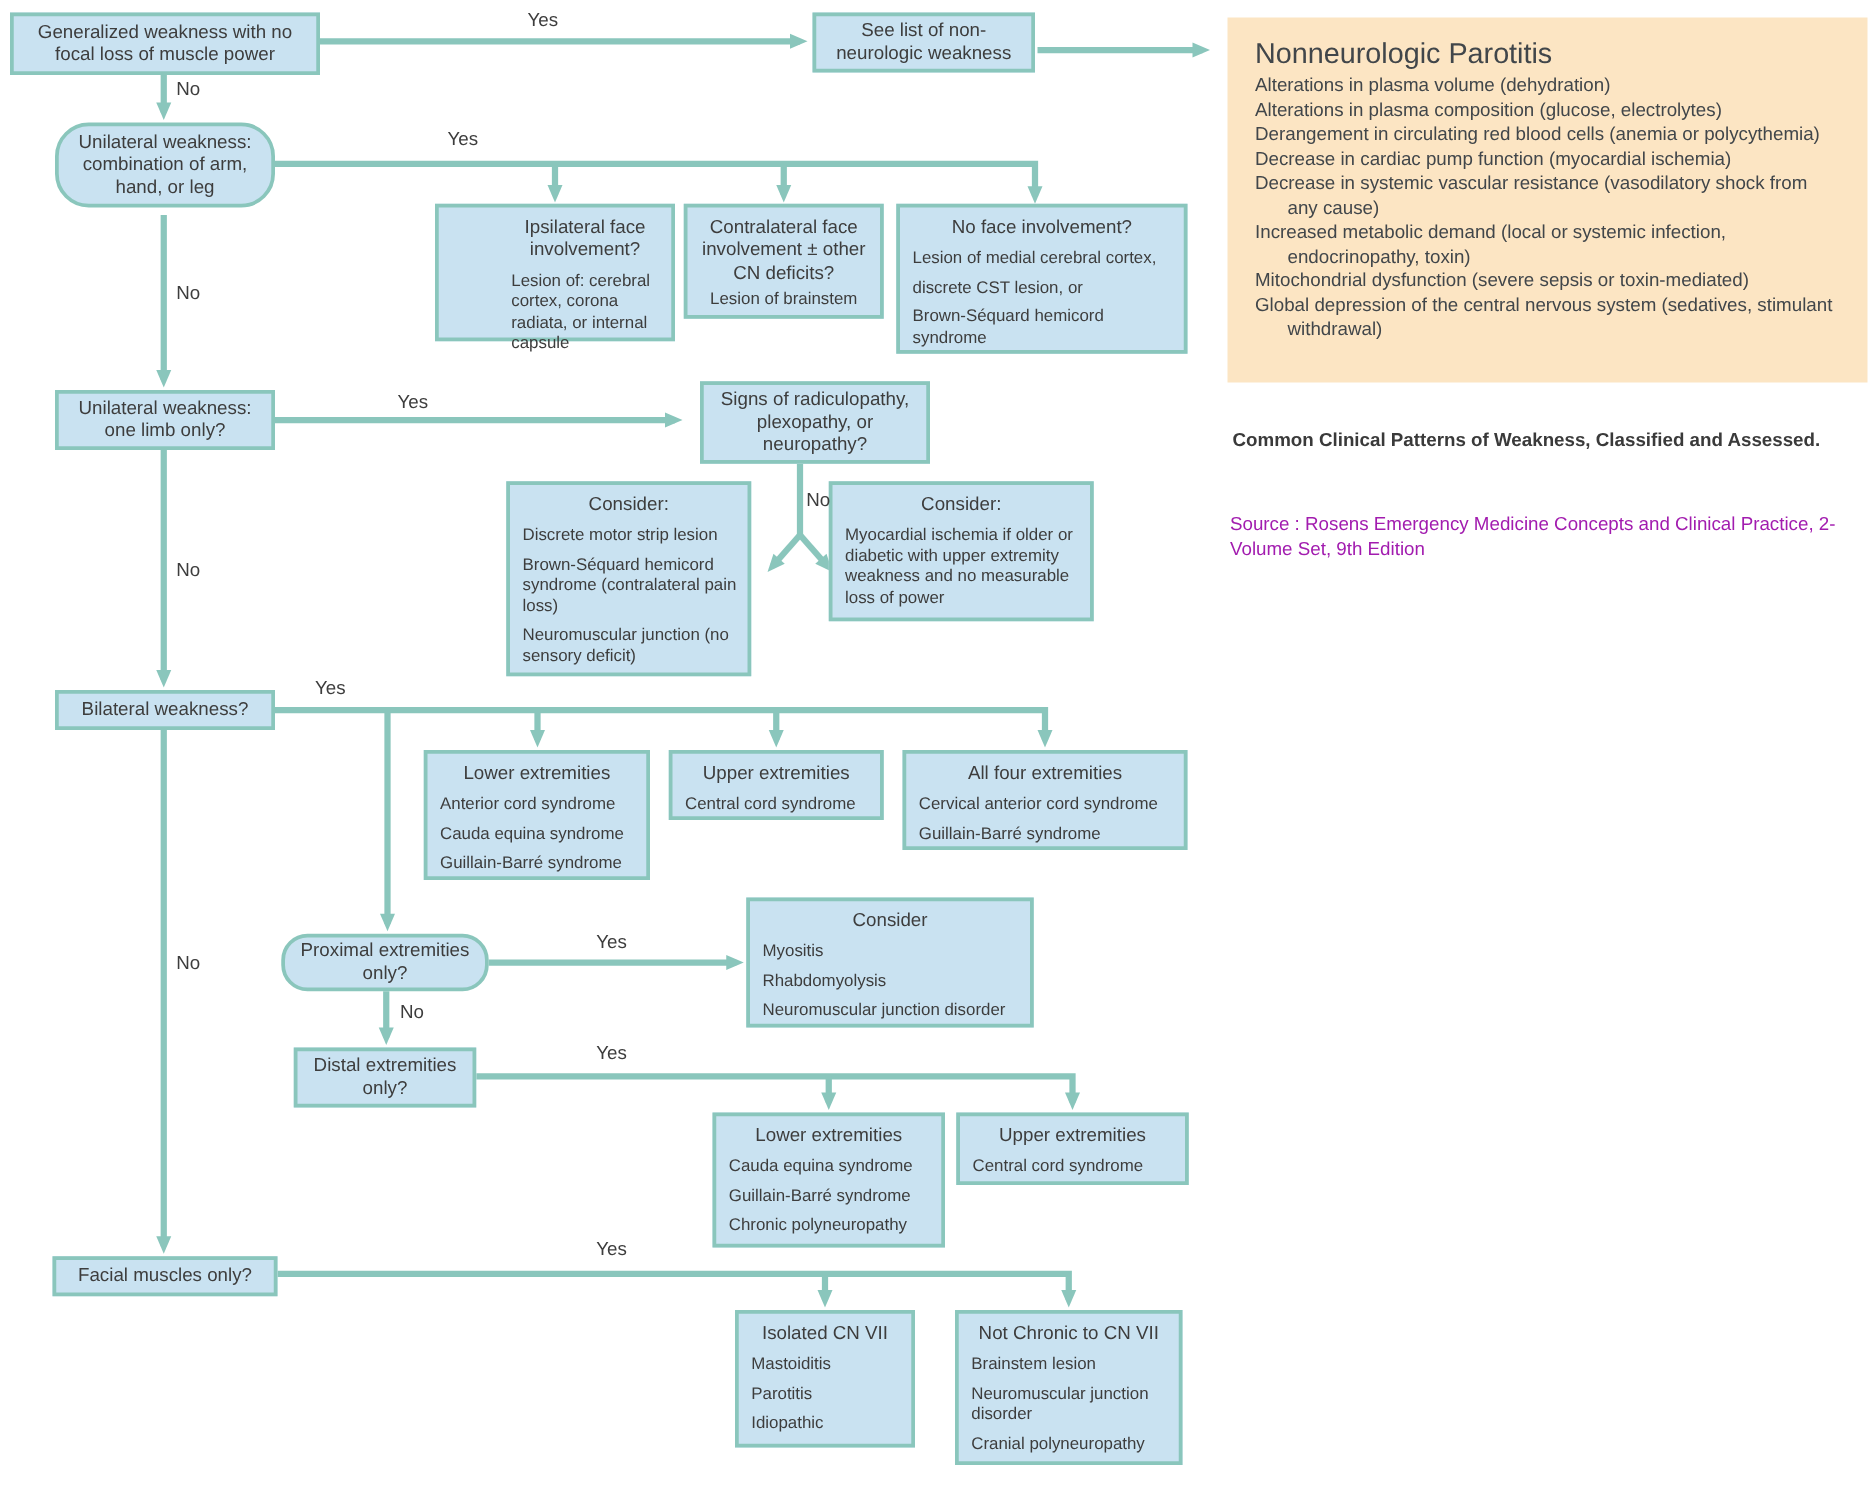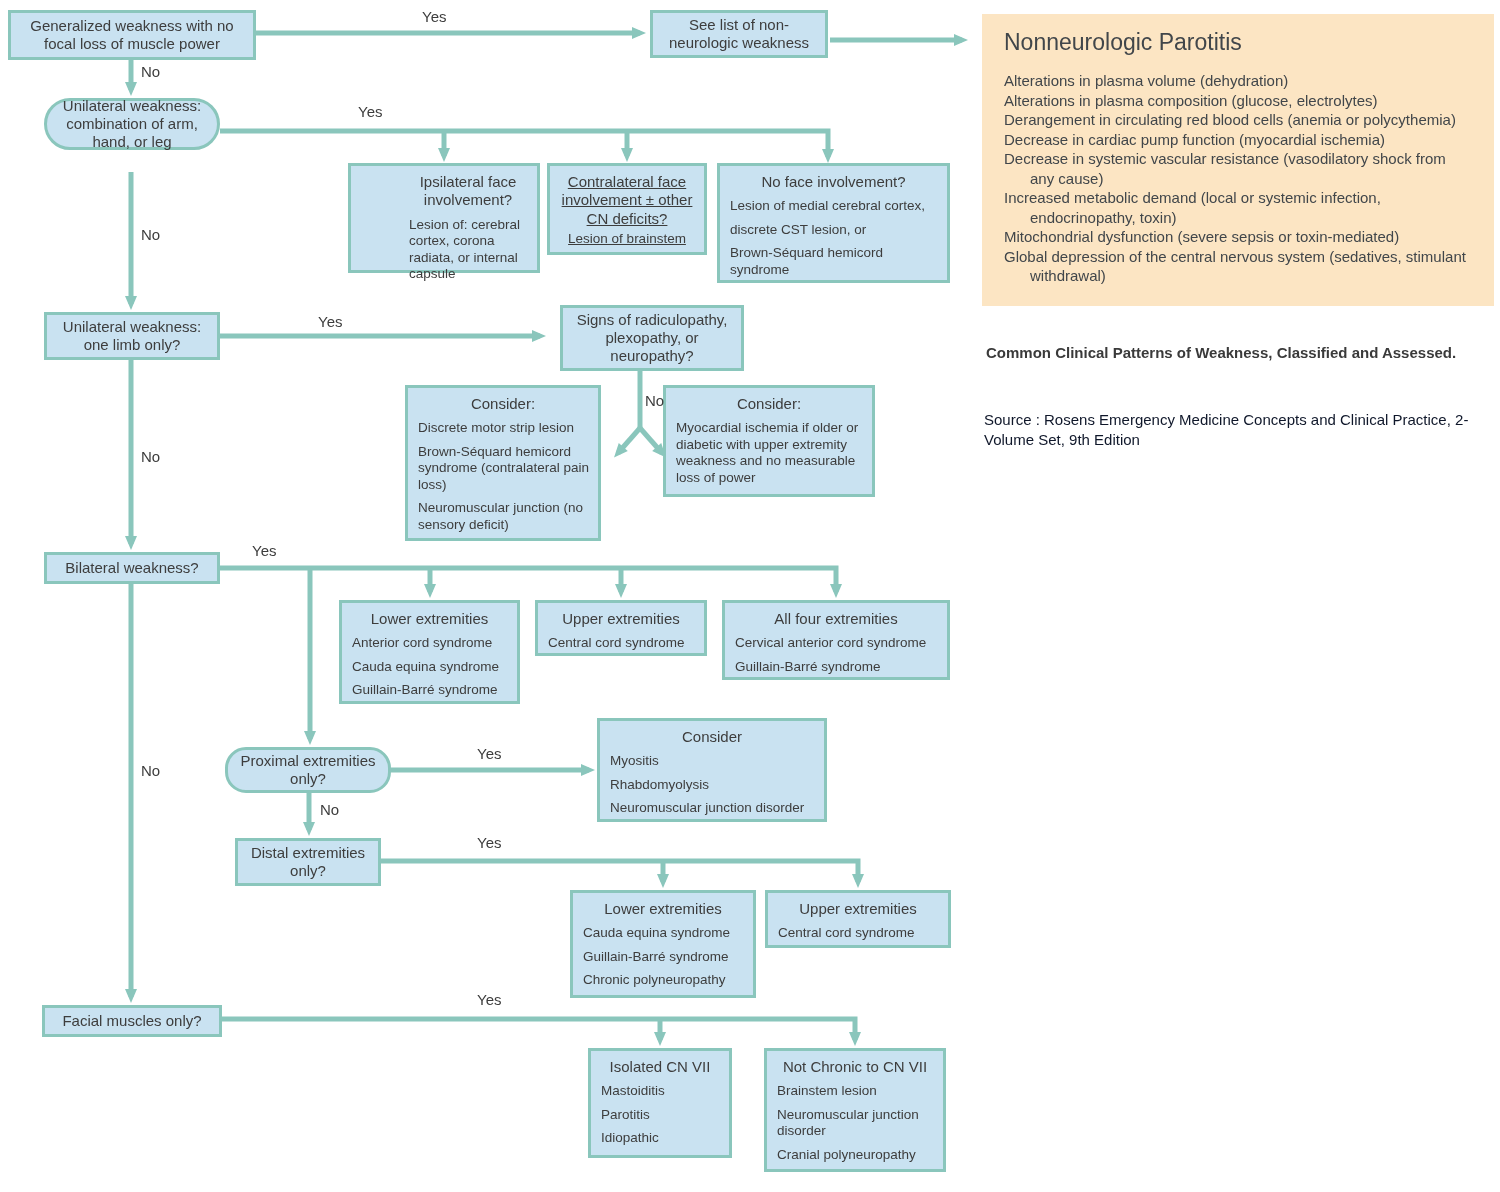--- a/index.html
+++ b/index.html
@@ -24,29 +24,29 @@
     margin:7px 8px 0 10px;
   }
   .item.c { text-align:center; margin-left:4px; margin-right:4px; }
   .lbl { position:absolute; font-size:15px; color:#3d3d3d; white-space:nowrap; }
   .panel {
     position:absolute; left:982px; top:14px; width:512px; height:292px;
     background:#fce5c3; box-sizing:border-box; padding:16px 20px 12px 22px;
     color:#41464a;
   }
   .panel-title { font-size:23px; line-height:1.1; }
-  .panel-list { margin-top:16px; font-size:15px; line-height:1.3; }
+  .panel-list { margin-top:4px; font-size:15px; line-height:1.3; }
   .panel-item { padding-left:26px; text-indent:-26px; }
   .caption {
     position:absolute; left:986px; top:344px; width:512px;
     font-size:15px; font-weight:bold; color:#3a3a3a; line-height:1.25;
   }
   .source {
     position:absolute; left:984px; top:410px; width:502px;
-    font-size:15px; color:#0f172a; line-height:1.3;
+    font-size:15px; color:#a21caf; line-height:1.3;
   }
 </style>
 </head>
 <body>
 
 <div class="stage">
 
   <svg class="wires" width="1500" height="1192" viewBox="0 0 1500 1192">
     <defs>
       <marker id="ah" markerUnits="userSpaceOnUse" markerWidth="18" markerHeight="18" refX="10" refY="9" orient="auto">
@@ -81,30 +81,30 @@
   </svg>
 
   <div class="node center" style="left:8px;top:10px;width:248px;height:50px;">
     <div class="title">Generalized weakness with no focal loss of muscle power</div>
   </div>
 
   <div class="node center" style="left:650px;top:10px;width:178px;height:48px;">
     <div class="title">See list of non-neurologic weakness</div>
   </div>
 
-  <div class="node center" style="left:44px;top:98px;width:176px;height:52px;border-radius:27px;">
+  <div class="node center" style="left:44px;top:98px;width:176px;height:68px;border-radius:27px;">
     <div class="title">Unilateral weakness: combination of arm, hand, or leg</div>
   </div>
 
   <div class="node" style="left:348px;top:163px;width:192px;height:110px;padding-left:48px;">
     <div class="title">Ipsilateral face involvement?</div>
     <div class="item">Lesion of: cerebral cortex, corona radiata, or internal capsule</div>
   </div>
 
-  <div class="node" style="left:547px;top:163px;width:160px;height:92px;text-decoration:underline;">
+  <div class="node" style="left:547px;top:163px;width:160px;height:92px;">
     <div class="title">Contralateral face involvement ± other CN deficits?</div>
     <div class="item c" style="margin-top:3px;">Lesion of brainstem</div>
   </div>
 
   <div class="node" style="left:717px;top:163px;width:233px;height:120px;">
     <div class="title">No face involvement?</div>
     <div class="item">Lesion of medial cerebral cortex,</div>
     <div class="item">discrete CST lesion, or</div>
     <div class="item">Brown-Séquard hemicord syndrome</div>
   </div>

